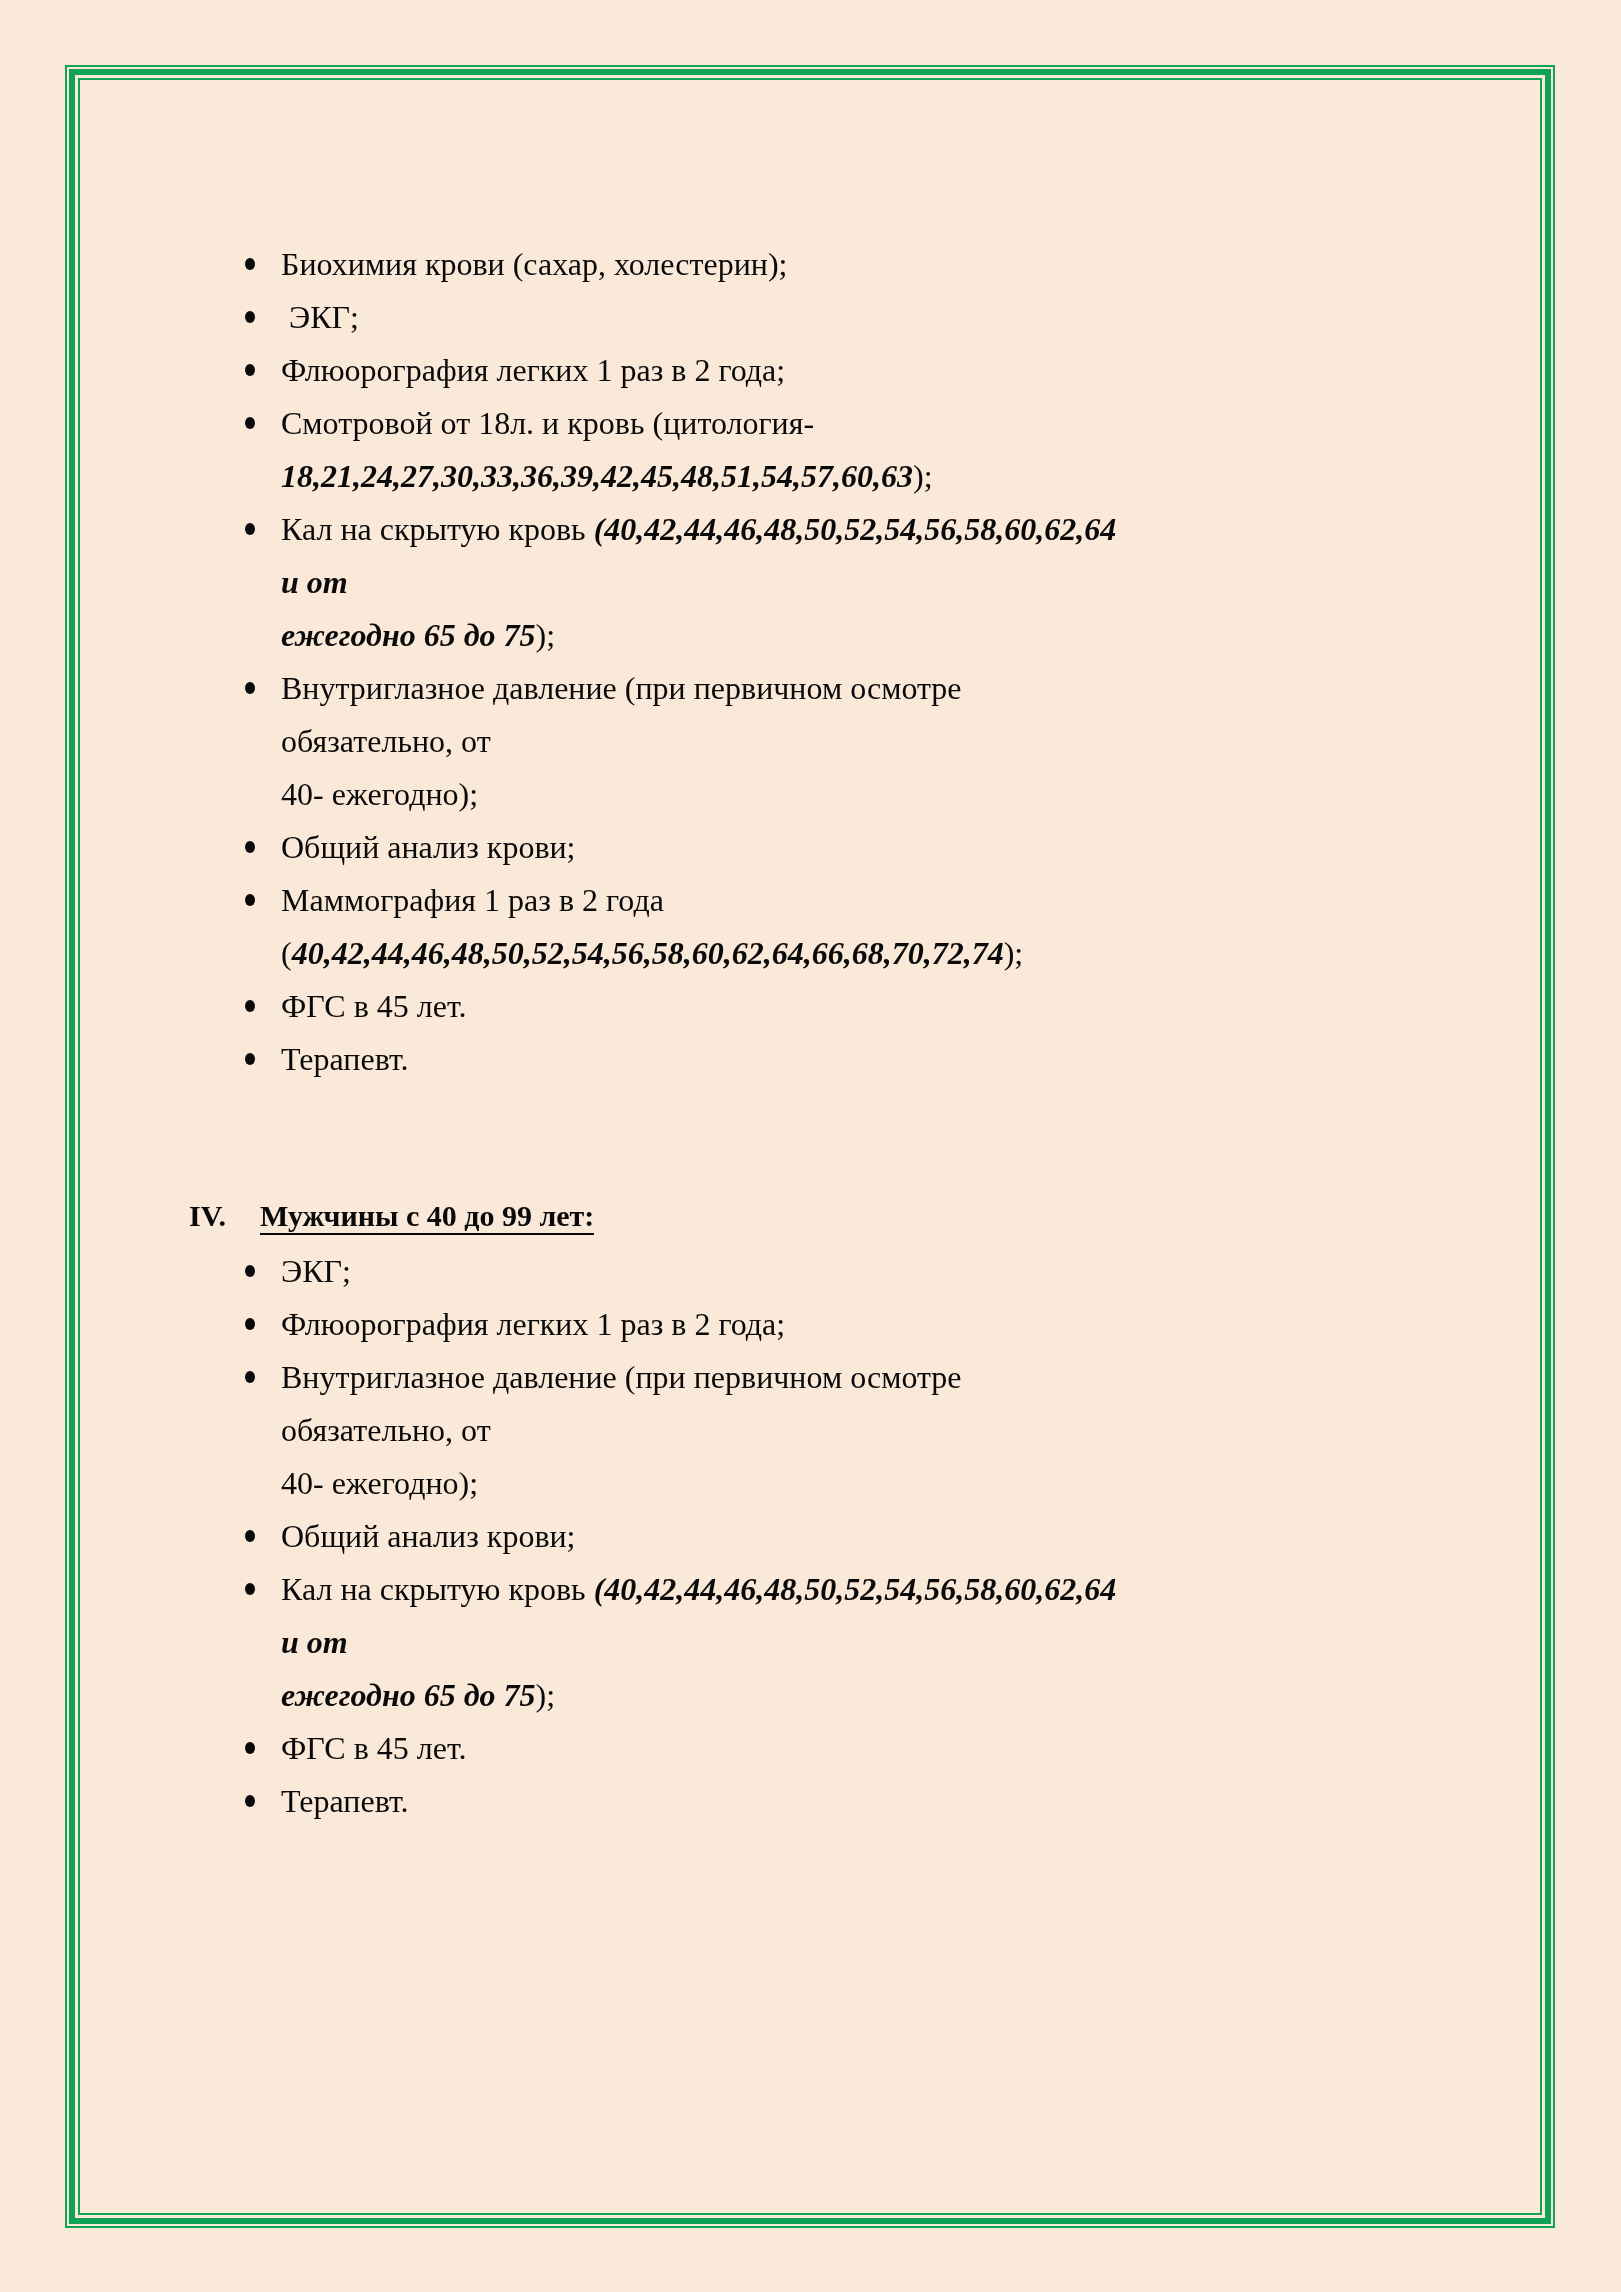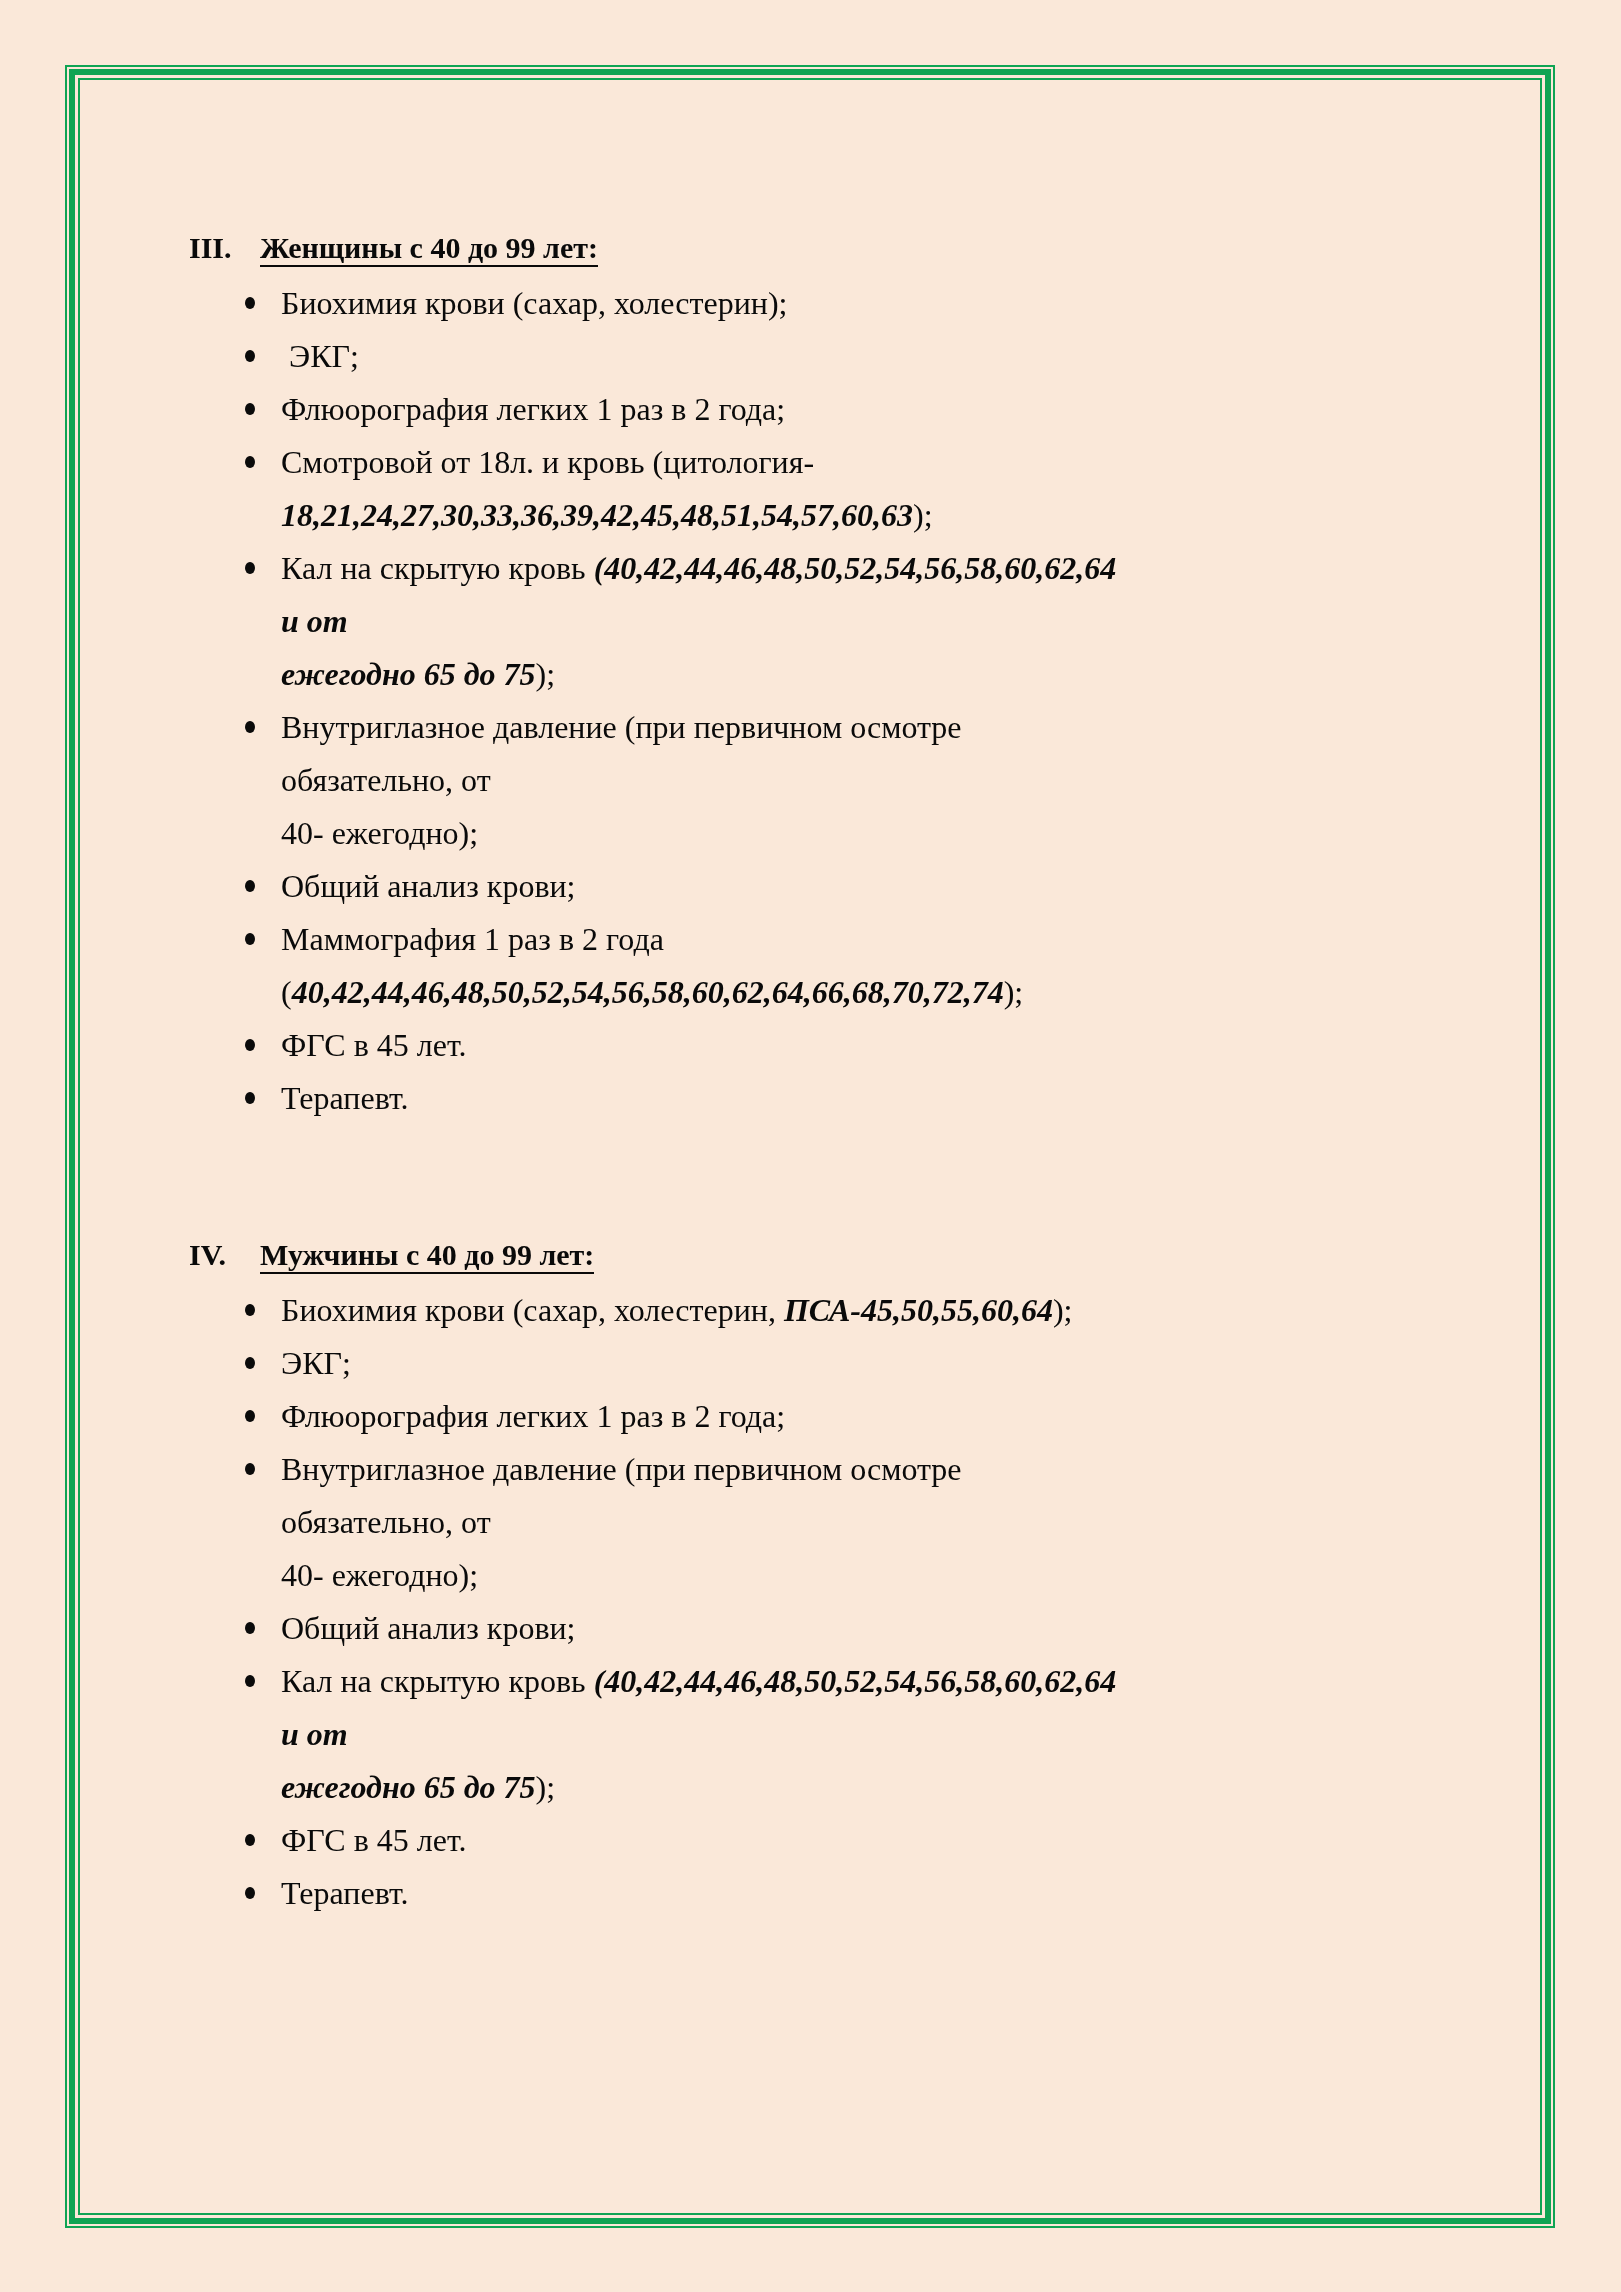--- a/index.html
+++ b/index.html
@@ -81,23 +81,20 @@
 <body style="background: rgb(250, 232, 217); color: rgb(10, 10, 10);">
 
 <div class="frame-outer">
   <div class="frame-mid">
     <div class="frame-inner"></div>
   </div>
 </div>
 
 <div class="content">
   <div class="section">
-    <div class="section-heading">
-      <span class="section-number">III.</span><span class="section-title">Женщины с 40 до 99 лет:</span>
-    </div>
     <ul class="checklist">
         <li><span class="bullet"></span><span><span>Биохимия крови (сахар, холестерин);</span></span></li>
         <li><span class="bullet"></span><span><span> ЭКГ;</span></span></li>
         <li><span class="bullet"></span><span><span>Флюорография легких 1 раз в 2 года;</span></span></li>
         <li><span class="bullet"></span><span><span>Смотровой от 18л. и кровь (цитология-
 </span><span class="b">18,21,24,27,30,33,36,39,42,45,48,51,54,57,60,63</span><span>);</span></span></li>
         <li><span class="bullet"></span><span><span>Кал на скрытую кровь </span><span class="b">(40,42,44,46,48,50,52,54,56,58,60,62,64 и от
 ежегодно 65 до 75</span><span>);</span></span></li>
         <li><span class="bullet"></span><span><span>Внутриглазное давление (при первичном осмотре обязательно, от
 40- ежегодно);</span></span></li>
@@ -107,21 +104,20 @@
         <li><span class="bullet"></span><span><span>ФГС в 45 лет.</span></span></li>
         <li><span class="bullet"></span><span><span>Терапевт.</span></span></li>
       </ul>
   </div>
 
   <div class="section">
     <div class="section-heading">
       <span class="section-number">IV.</span><span class="section-title">Мужчины с 40 до 99 лет:</span>
     </div>
     <ul class="checklist">
-        <li><span class="bullet"></span><span><span>Биохимия крови (сахар, холестерин, </span><span class="b">ПСА-45,50,55,60,64</span><span>);</span></span></li>
         <li><span class="bullet"></span><span><span>ЭКГ;</span></span></li>
         <li><span class="bullet"></span><span><span>Флюорография легких 1 раз в 2 года;</span></span></li>
         <li><span class="bullet"></span><span><span>Внутриглазное давление (при первичном осмотре обязательно, от
 40- ежегодно);</span></span></li>
         <li><span class="bullet"></span><span><span>Общий анализ крови;</span></span></li>
         <li><span class="bullet"></span><span><span>Кал на скрытую кровь </span><span class="b">(40,42,44,46,48,50,52,54,56,58,60,62,64 и от
 ежегодно 65 до 75</span><span>);</span></span></li>
         <li><span class="bullet"></span><span><span>ФГС в 45 лет.</span></span></li>
         <li><span class="bullet"></span><span><span>Терапевт.</span></span></li>
       </ul>

